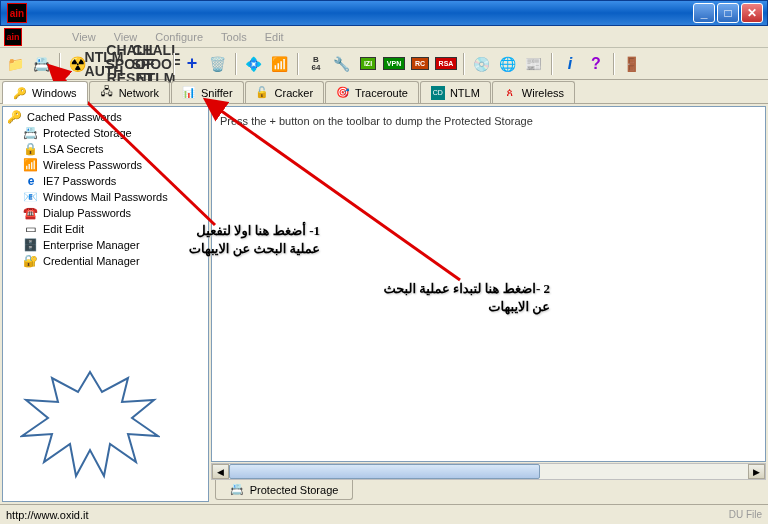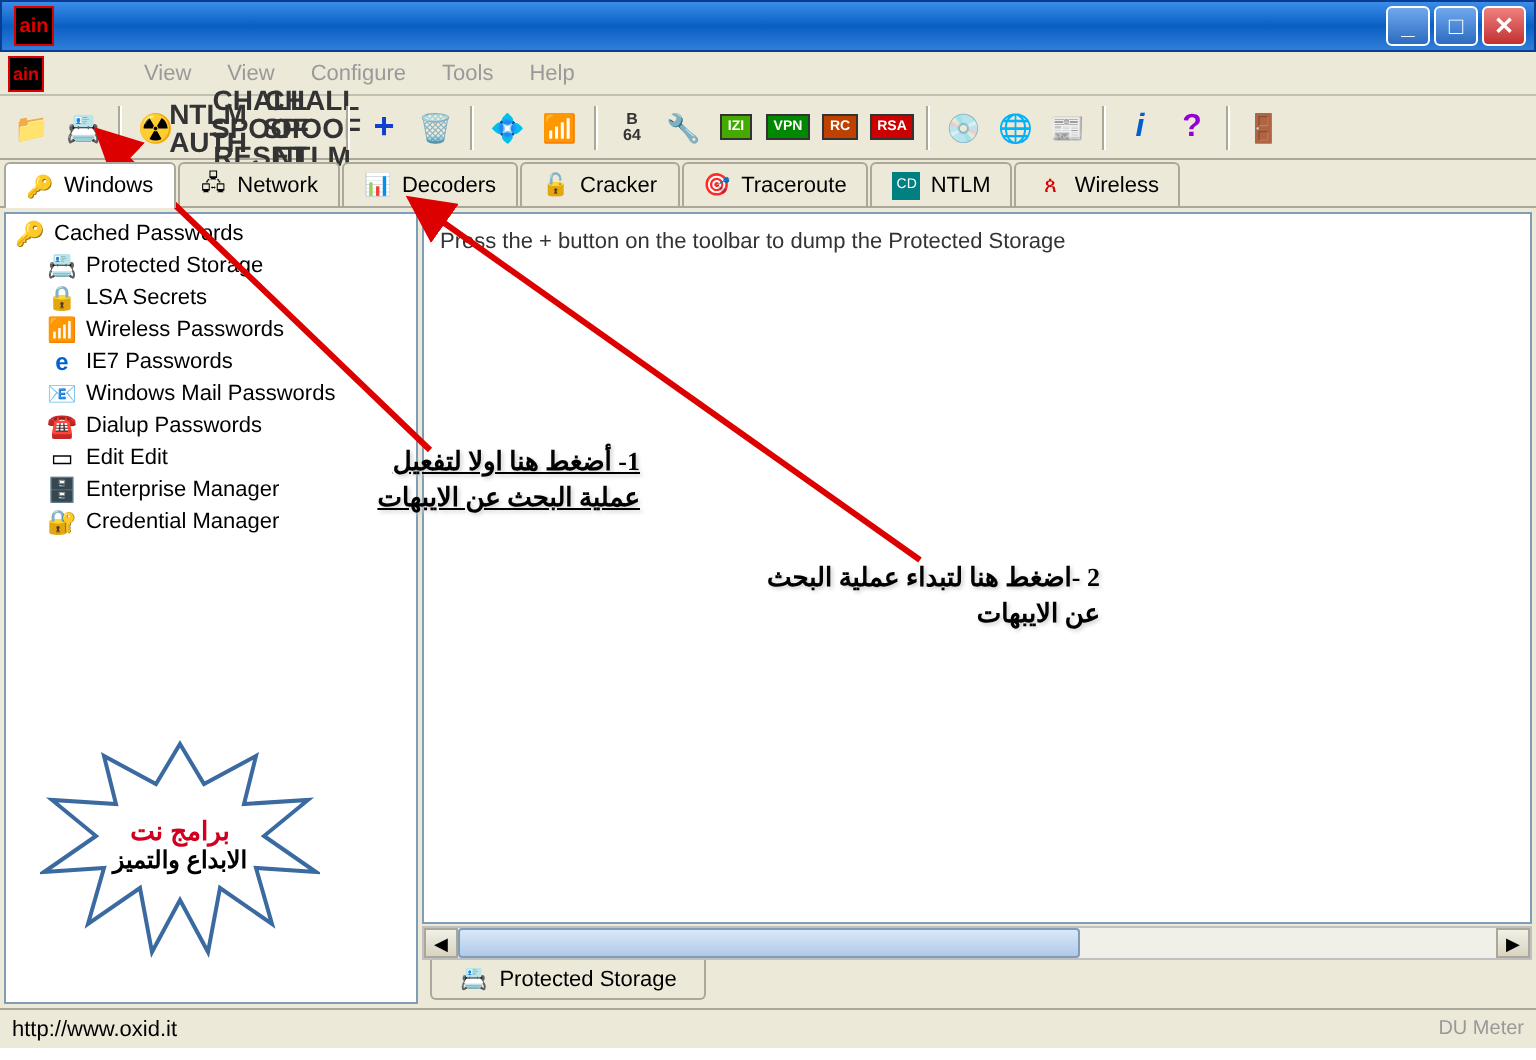--- a/index.html
+++ b/index.html
@@ -67,21 +67,21 @@
     <button class="close">✕</button>
   </div>
 </div>
 
 <div class="menubar">
   <div class="app-icon2">ain</div>
   <span>View</span>
   <span>View</span>
   <span>Configure</span>
   <span>Tools</span>
-  <span>Help</span>
+  <span>Edit</span>
 </div>
 
 <div class="toolbar">
   <div class="tb">📁</div>
   <div class="tb">📇</div>
   <div class="sep"></div>
   <div class="tb">☢️</div>
   <div class="tb tb-txt" style="white-space:pre;">NTLM
 AUTH</div>
   <div class="tb tb-txt" style="white-space:pre;">CHALL
@@ -127,21 +127,21 @@
   <div class="tab active">
       <span class="ti">🔑</span>
       <span>Windows</span>
     </div>
   <div class="tab">
       <span class="ti">🖧</span>
       <span>Network</span>
     </div>
   <div class="tab">
       <span class="ti">📊</span>
-      <span>Decoders</span>
+      <span>Sniffer</span>
     </div>
   <div class="tab">
       <span class="ti">🔓</span>
       <span>Cracker</span>
     </div>
   <div class="tab">
       <span class="ti">🎯</span>
       <span>Traceroute</span>
     </div>
   <div class="tab">
@@ -214,37 +214,35 @@
       <div class="btab">
           <span class="ic">📇</span>
           <span>Protected Storage</span>
         </div>
     </div>
   </div>
 </div>
 
 <div class="statusbar">
   <span>http://www.oxid.it</span>
-  <span class="right">DU Meter</span>
+  <span class="right">DU File</span>
 </div>
 
 <svg class="arrow-line" style="left:0;top:0;width:768px;height:530px;position:absolute;">
   <defs>
       <marker id="ah1" markerWidth="8" markerHeight="8" refX="1" refY="4" orient="auto">
         <polygon points="0 0, 8 4, 0 8" fill="#d00"></polygon>
       </marker>
     </defs>
   <line x1="215" y1="225" x2="62" y2="78" stroke="#d00" stroke-width="3" marker-end="url(#ah1)"></line>
   <line x1="460" y1="280" x2="220" y2="110" stroke="#d00" stroke-width="3" marker-end="url(#ah1)"></line>
 </svg>
 
-<div class="annotation" style="left:165px; top:222px; width:155px;text-decoration:underline;">1- أضغط هنا اولا لتفعيل عملية البحث عن الايبهات</div>
+<div class="annotation" style="left:165px; top:222px; width:155px;">1- أضغط هنا اولا لتفعيل عملية البحث عن الايبهات</div>
 <div class="annotation" style="left:380px; top:280px; width:170px;">2 -اضغط هنا لتبداء عملية البحث عن الايبهات</div>
 
 <div class="starburst">
   <svg viewBox="0 0 140 110">
     <polygon points="70,2 82,22 108,8 102,32 134,30 112,48 138,66 108,64 116,92 90,74 84,106 70,80 56,106 50,74 24,92 32,64 2,66 28,48 6,30 38,32 32,8 58,22" fill="#fff" stroke="#3a6aa0" stroke-width="2"></polygon>
   </svg>
   <div class="startxt">
-    <div class="l1">برامج نت</div>
-    <div class="l2">الابداع والتميز</div>
   </div>
 </div>
 
 </body></html>

